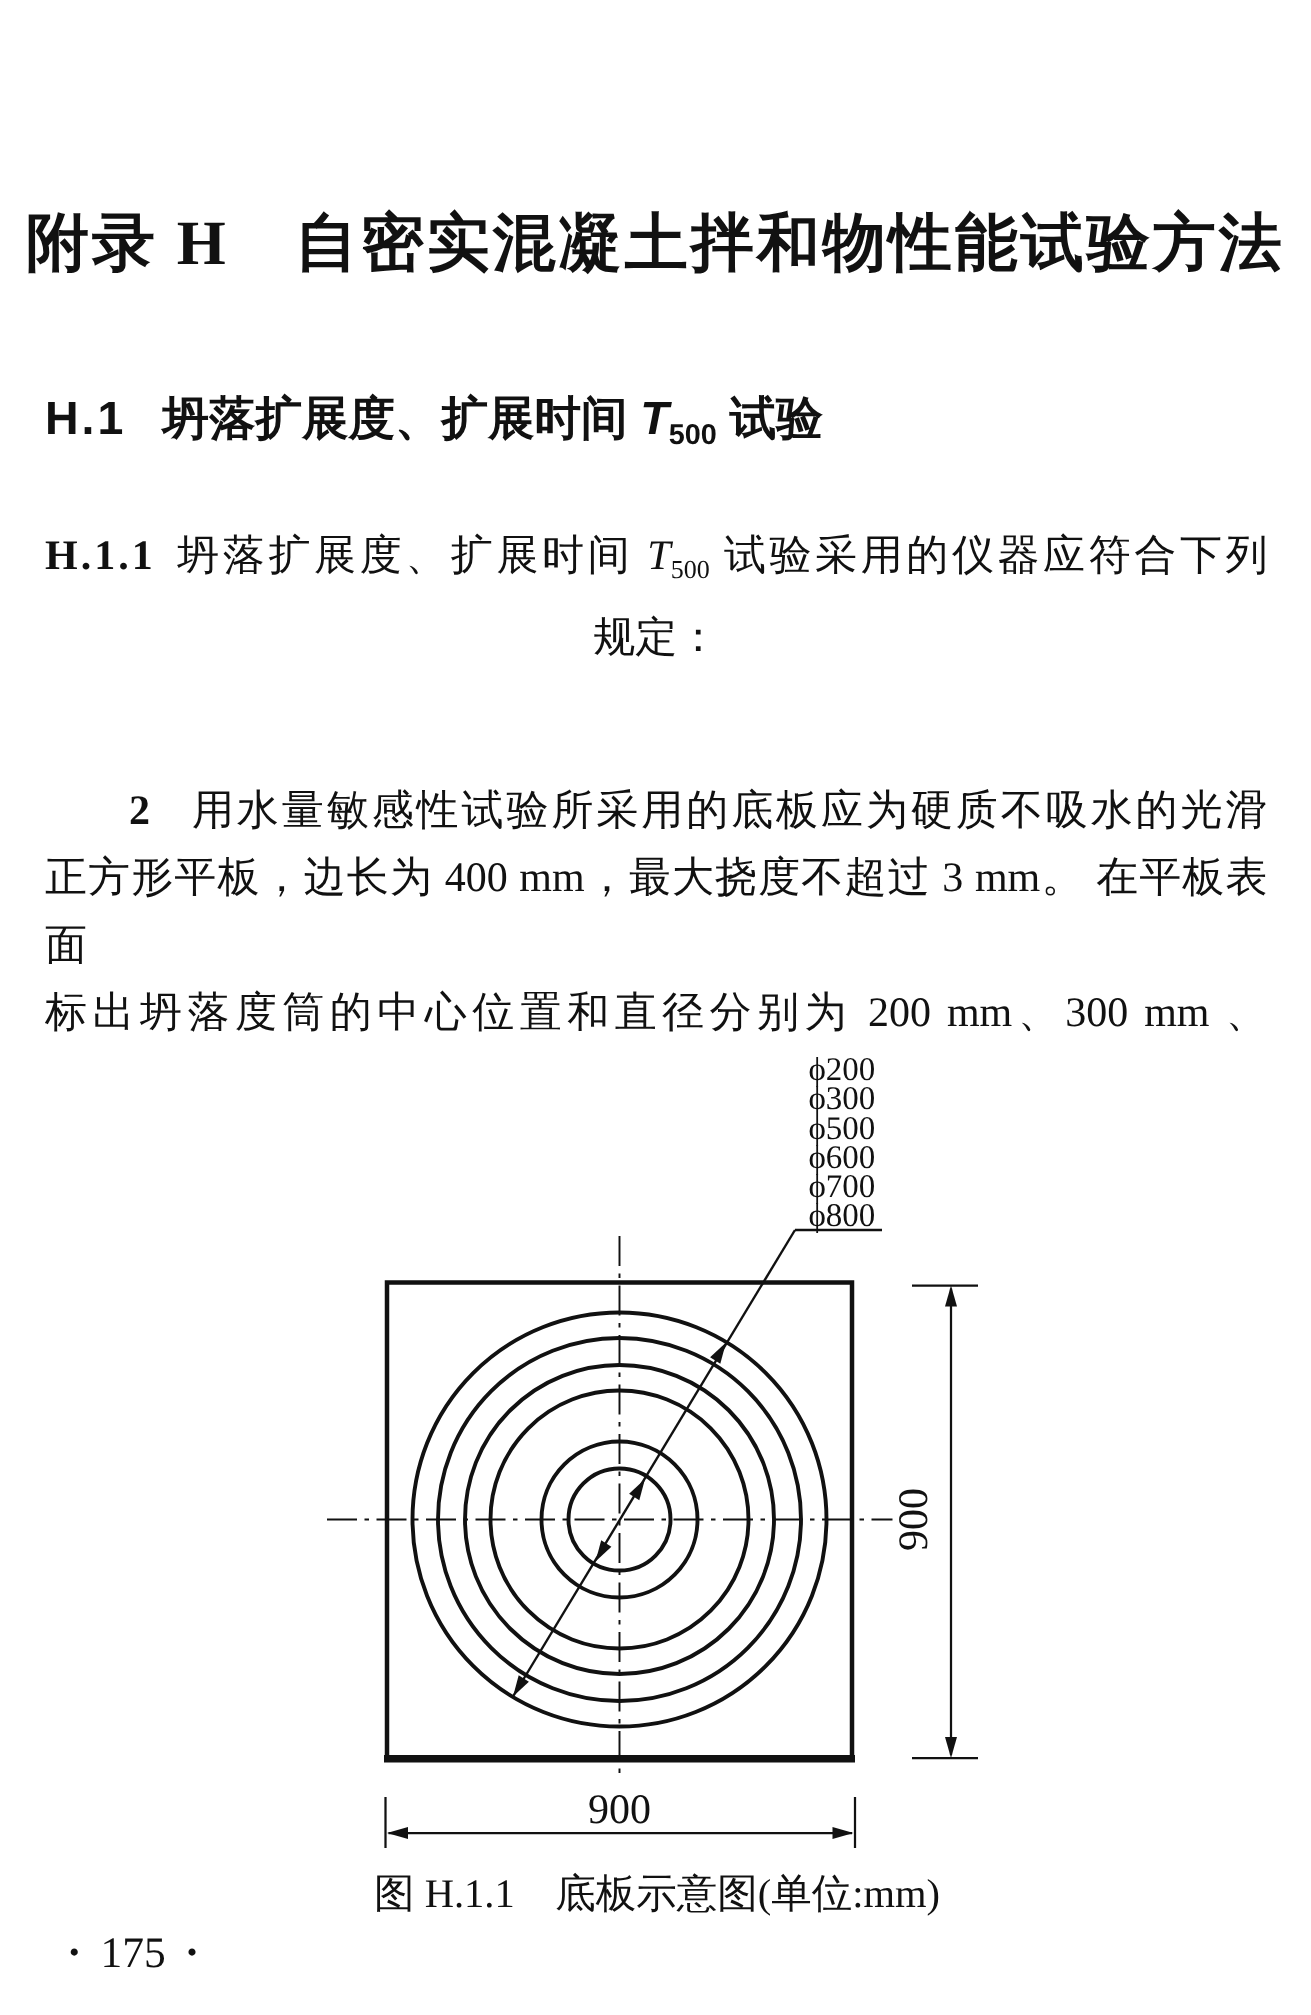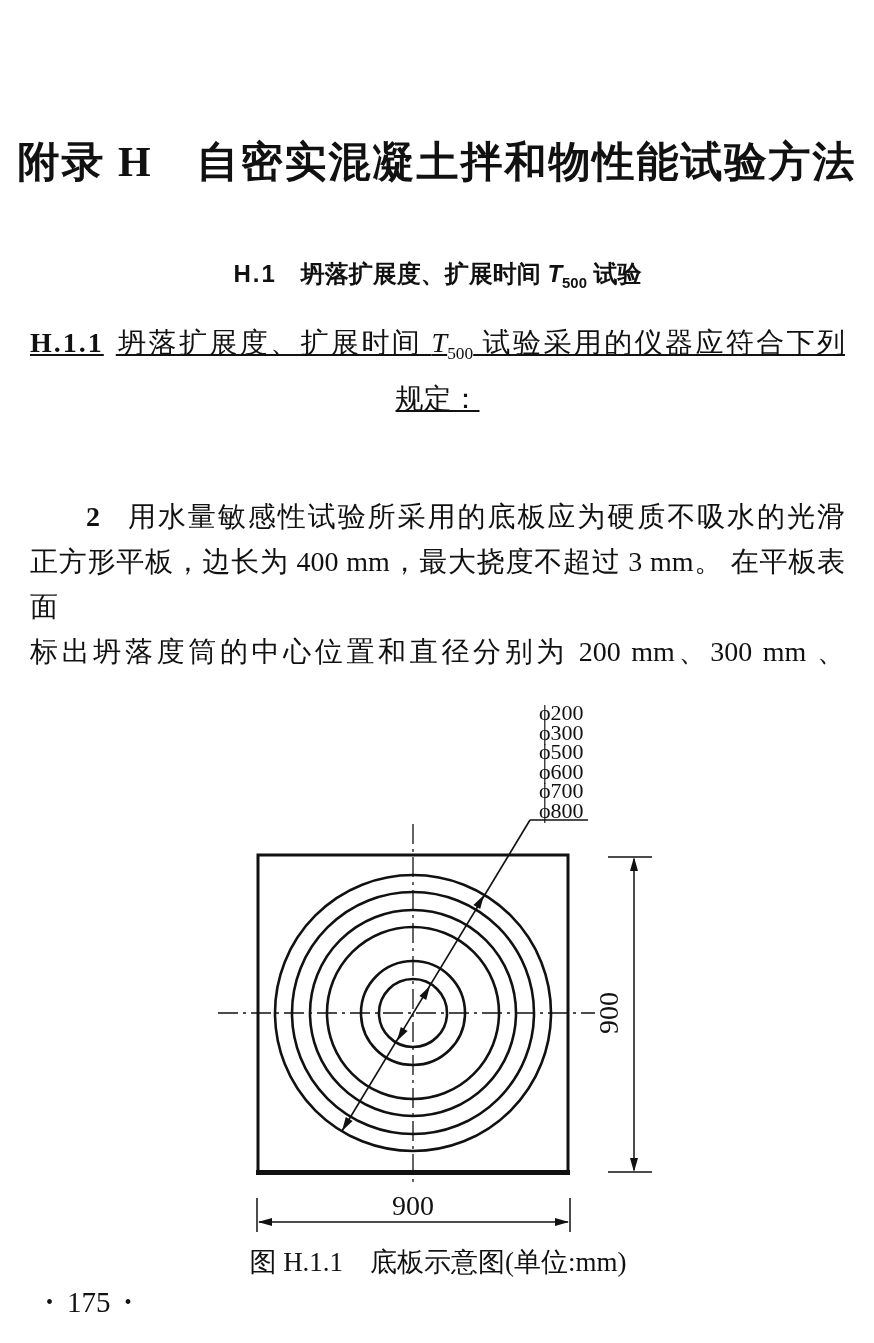--- a/index.html
+++ b/index.html
@@ -18,24 +18,23 @@
     text-align: center;
     font-family: Liberation Serif, serif;
     font-weight: bold;
     font-size: 42px;
     letter-spacing: 2px;
     color: #111;
   }
   .section-heading {
     position: absolute;
     top: 258px; left: 30px; width: 815px;
-    text-align: center;
     font-family: "Liberation Sans", "DejaVu Sans", sans-serif;
     font-weight: bold;
-    font-size: 24px;
+    font-size: 31px;
     color: #111;
   }
   .section-heading .sec-num { letter-spacing: 2px; margin-right: 24px; }
   .body-block {
     position: absolute;
     left: 30px; width: 815px;
     font-size: 28px;
     line-height: 45px;
     color: #111;
   }
@@ -73,31 +72,31 @@
 <body>
 
 <div class="page">
 
   <div class="doc-title">附录 H　自密实混凝土拌和物性能试验方法</div>
 
   <div class="section-heading">
     <span class="sec-num">H.1</span><span>坍落扩展度、扩展时间 </span><span class="t-ital">T</span><span class="sub-500">500</span><span> 试验</span>
   </div>
 
-  <div class="body-block" style="top:320px;text-decoration:underline;">
+  <div class="body-block" style="top:348px;">
     <div class="jline">
       <span class="clause-num">H.1.1</span><span>坍落扩展度、扩展时间 </span><span class="t-ital">T</span><span class="sub-500">500</span><span> 试验采用的仪器应符合下列</span>
     </div>
     <div class="lline">规定：</div>
   </div>
 
   <div class="body-block" style="top:421px;">
   </div>
 
-  <div class="body-block" style="top:494px;">
+  <div class="body-block" style="top:518px;">
     <div class="jline indent">
       <span class="num-b">2</span><span>用水量敏感性试验所采用的底板应为硬质不吸水的光滑</span>
     </div>
     <div class="jline">正方形平板，边长为 400 mm，最大挠度不超过 3 mm。 在平板表面</div>
     <div class="jline">标出坍落度筒的中心位置和直径分别为 200 mm、300 mm 、</div>
   </div>
 
   <svg class="figure-svg" width="874" height="600" viewBox="0 0 874 600">
 
     <g font-size="22">

